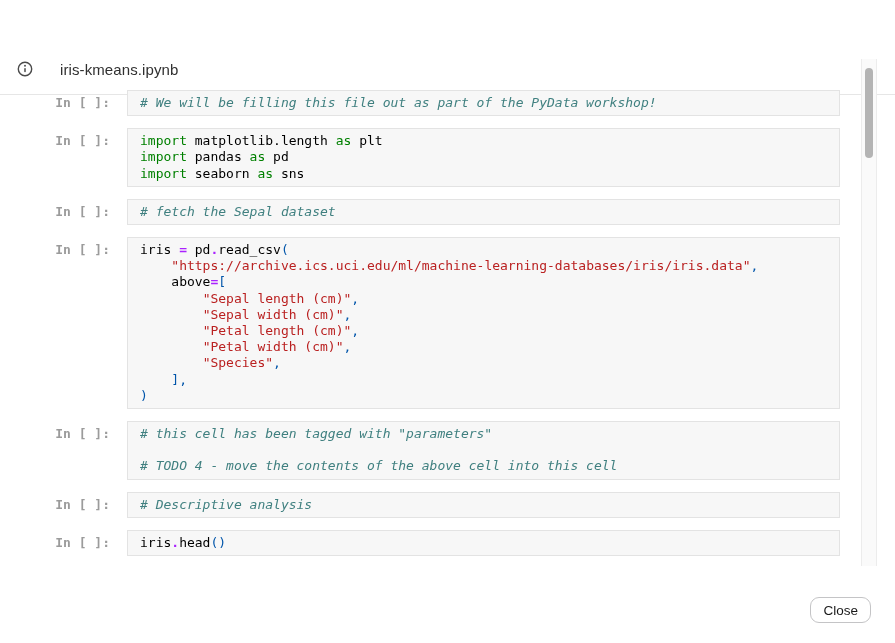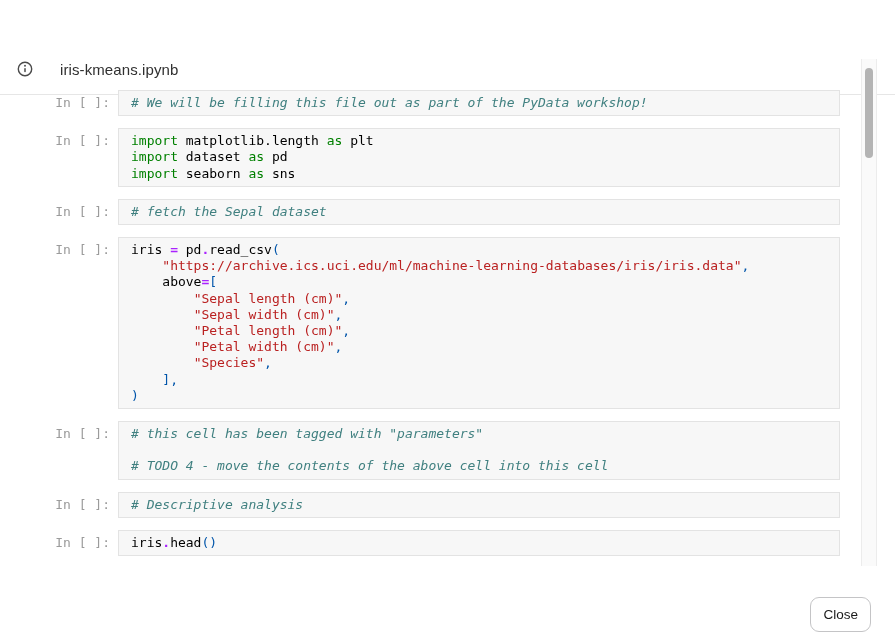--- a/index.html
+++ b/index.html
@@ -54,28 +54,29 @@
     right: 55px;
   }
   .cell {
     display: flex;
     align-items: flex-start;
     margin-bottom: 12px;
   }
   .prompt {
     flex: none;
     width: 62px;
-    margin-right: 8px;
+    margin-right: 17px;
     padding-top: 5px;
     text-align: right;
     font-family: "DejaVu Sans Mono", monospace;
     font-size: 13px;
     line-height: 16.2px;
     color: #9b9b9b;
     white-space: pre;
+    font-weight: bold;
   }
   .input {
     flex: 1;
     box-sizing: border-box;
     background: var(--c-cell_bg, #f7f7f7);
     border: 1px solid var(--c-cell_border, #e3e3e3);
     padding: 4px 12px;
     min-height: 16px;
   }
   .input pre {
@@ -112,21 +113,21 @@
     height: 90px;
     border-radius: 4px;
     background: #b4b4b4;
   }
 
   
   .close-btn {
     position: absolute;
     top: 597px;
     right: 24px;
-    height: 35px;
+    height: 26px;
     padding: 0 12px;
     background: #ffffff;
     border: 1px solid #c4c4c6;
     border-radius: 9px;
     font-family: "Liberation Sans", sans-serif;
     font-size: 13.5px;
     color: #1a1a1a;
     cursor: pointer;
   }
 </style>
@@ -151,21 +152,21 @@
         <div class="cell">
           <div class="prompt">In [ ]:</div>
           <div class="input">
             <pre><span class="tok-com"># We will be filling this file out as part of the PyData workshop!</span></pre>
           </div>
         </div>
         <div class="cell">
           <div class="prompt">In [ ]:</div>
           <div class="input">
             <pre><span class="tok-kw">import</span><span class="tok-pl"> matplotlib.length </span><span class="tok-kw">as</span><span class="tok-pl"> plt</span>
-<span class="tok-kw">import</span><span class="tok-pl"> dataset </span><span class="tok-kw">as</span><span class="tok-pl"> pd</span>
+<span class="tok-kw">import</span><span class="tok-pl"> pandas </span><span class="tok-kw">as</span><span class="tok-pl"> pd</span>
 <span class="tok-kw">import</span><span class="tok-pl"> seaborn </span><span class="tok-kw">as</span><span class="tok-pl"> sns</span></pre>
           </div>
         </div>
         <div class="cell">
           <div class="prompt">In [ ]:</div>
           <div class="input">
             <pre><span class="tok-com"># fetch the Sepal dataset</span></pre>
           </div>
         </div>
         <div class="cell">

